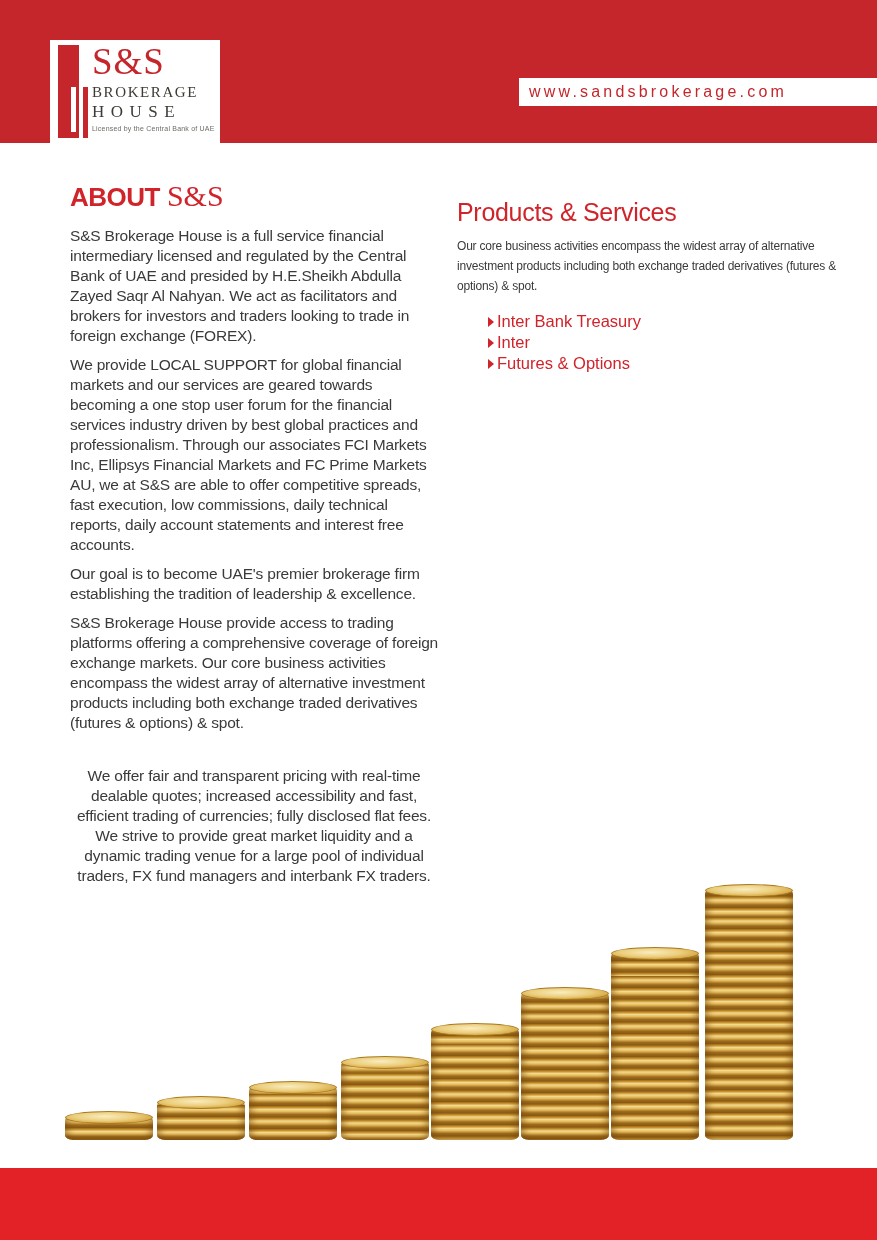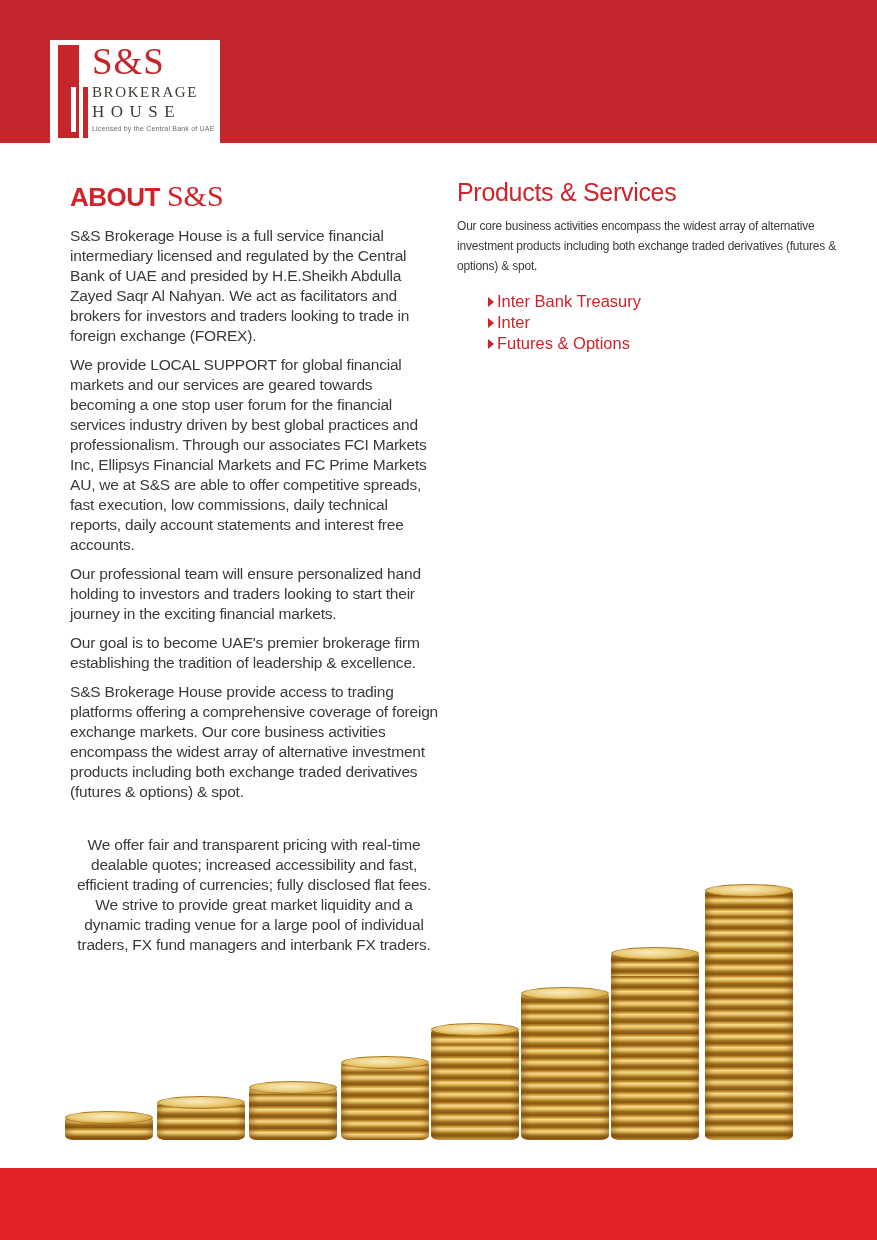--- a/index.html
+++ b/index.html
@@ -76,21 +76,21 @@
     font-family:"Liberation Serif",serif;font-weight:normal;
     color:var(--accent-red);font-size:30px;margin-left:7px;
   }
   .about p{
     color:var(--body-text);font-size:15.5px;line-height:20px;
     letter-spacing:-0.2px;margin-bottom:9px;
   }
   .about p:last-child{margin-top:33px;text-align:center;}
 
   
-  .products{position:absolute;left:457px;top:178px;width:398px;}
+  .products{position:absolute;left:457px;top:198px;width:398px;}
   .products h2{
     color:var(--accent-red);font-size:25px;line-height:28px;
     font-weight:normal;letter-spacing:-0.3px;margin-bottom:10px;
   }
   .products .intro{
     color:var(--body-text);font-size:12px;line-height:20px;
     letter-spacing:-0.2px;
   }
   .products ul{
     list-style:none;margin-top:15px;margin-left:31px;
@@ -133,20 +133,23 @@
     background:var(--footer-red);
   }
 </style>
 </head>
 <body>
 
 <div class="page">
 
   <div class="header-band"></div>
 
+  <div class="url-strip">
+    <span>www.sandsbrokerage.com</span>
+  </div>
 
   <div class="logo-box">
     <div class="logo-mark">
       <div class="bar-main"></div>
       <div class="bar-slot"></div>
       <div class="bar-thin"></div>
     </div>
     <div class="logo-text">
       <div class="logo-brand">S&amp;S</div>
       <div class="logo-line1">BROKERAGE</div>
@@ -155,21 +158,20 @@
     </div>
   </div>
 
   <div class="about">
     <div class="about-heading">
       <span class="word">ABOUT</span><span class="brand">S&amp;S</span>
     </div>
     <div id="about-paragraphs">
         <p>S&amp;S Brokerage House is a full service financial intermediary licensed and regulated by the Central Bank of UAE and presided by H.E.Sheikh Abdulla Zayed Saqr Al Nahyan. We act as facilitators and brokers for investors and traders looking to trade in foreign exchange (FOREX).</p>
         <p>We provide LOCAL SUPPORT for global financial markets and our services are geared towards becoming a one stop user forum for the financial services industry driven by best global practices and professionalism. Through our associates FCI Markets Inc, Ellipsys Financial Markets and FC Prime Markets AU, we at S&amp;S are able to offer competitive spreads, fast execution, low commissions, daily technical reports, daily account statements and interest free accounts.</p>
-        <p>Our professional team will ensure personalized hand holding to investors and traders looking to start their journey in the exciting financial markets.</p>
         <p>Our goal is to become UAE's premier brokerage firm establishing the tradition of leadership &amp; excellence.</p>
         <p>S&amp;S Brokerage House provide access to trading platforms offering a comprehensive coverage of foreign exchange markets. Our core business activities encompass the widest array of alternative investment products including both exchange traded derivatives (futures &amp; options) &amp; spot.</p>
         <p>We offer fair and transparent pricing with real-time dealable quotes; increased accessibility and fast, efficient trading of currencies; fully disclosed flat fees. We strive to provide great market liquidity and a dynamic trading venue for a large pool of individual traders, FX fund managers and interbank FX traders.</p>
       </div>
   </div>
 
   <div class="products">
     <h2>Products &amp; Services</h2>
     <p class="intro">Our core business activities encompass the widest array of alternative investment products including both exchange traded derivatives (futures &amp; options) &amp; spot.</p>
     <ul id="products-list">

